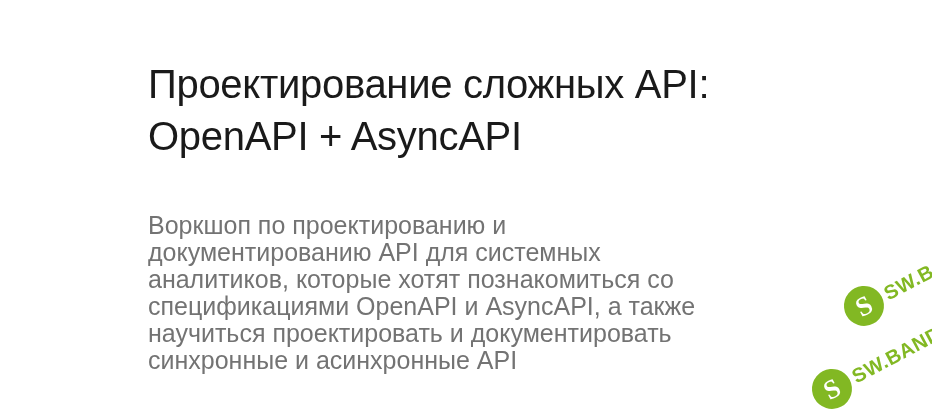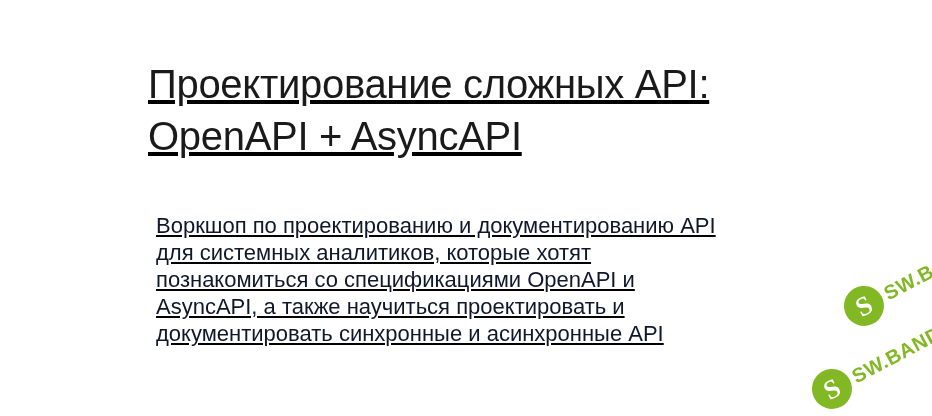--- a/index.html
+++ b/index.html
@@ -18,38 +18,37 @@
     width: 932px;
     height: 416px;
     background: #ffffff;
     overflow: hidden;
   }
   .content {
     position: absolute;
     left: 148px;
     top: 58px;
     width: 700px;
-    text-decoration: underline;
   }
   .title {
     font-size: 40px;
     line-height: 52px;
     font-weight: 400;
     color: #1a1a1a;
     letter-spacing: -0.3px;
     margin: 0;
     white-space: pre-line;
   }
   .subtitle {
-    margin: 8px;
+    margin: 0;
     margin-top: 50px;
-    font-size: 22px;
+    font-size: 25px;
     line-height: 27px;
     font-weight: 400;
-    color: #0f172a;
+    color: #737373;
     max-width: 560px;
     white-space: pre-line;
   }
   
   .watermark {
     position: absolute;
     pointer-events: none;
     user-select: none;
     color: #7cb518;
     font-weight: 700;

